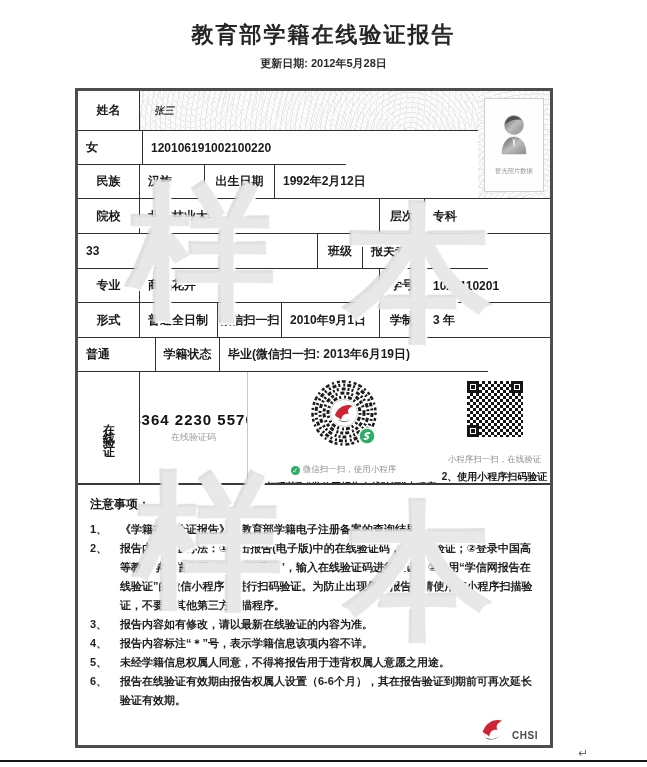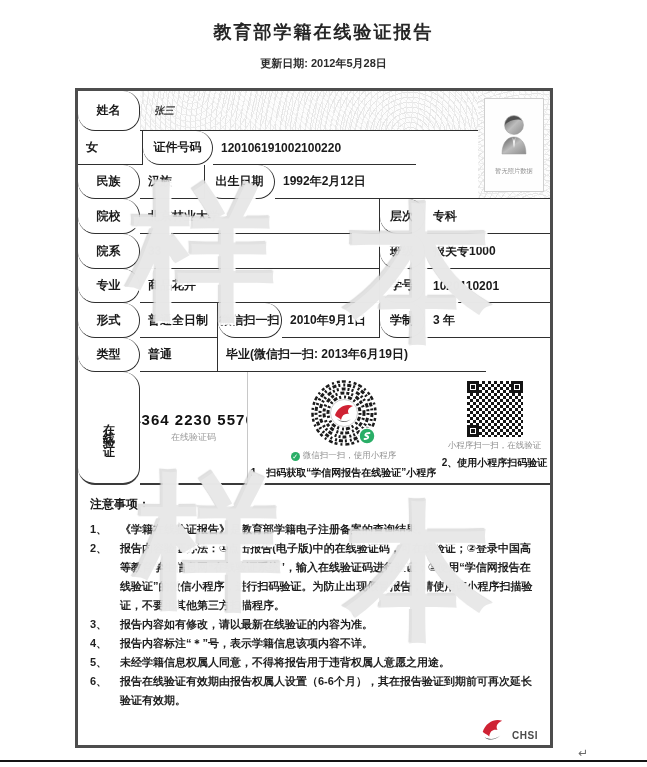--- a/index.html
+++ b/index.html
@@ -3,36 +3,36 @@
 <meta charset="utf-8">
 <style>
   html,body{margin:0;padding:0;}
   body{
     width:647px;height:767px;position:relative;background:#fff;overflow:hidden;
     font-family:"Liberation Sans","DejaVu Sans",sans-serif;color:#1a1a1a;
     -webkit-font-smoothing:antialiased;
   }
   .page-title{
     position:absolute;top:20px;left:0;width:100%;text-align:center;
-    font-size:18px;font-weight:bold;letter-spacing:2px;color:#262626;
+    font-size:22px;font-weight:bold;letter-spacing:2px;color:#262626;
   }
   .update-date{
     position:absolute;top:56px;left:0;width:100%;text-align:center;
     font-size:11px;font-weight:600;color:#2b2b2b;
   }
   .doc-table{
     position:absolute;left:75px;top:88px;width:478px;height:660px;
     box-sizing:border-box;border:3px solid #4d4d4d;background:#fff;
   }
   .row{display:flex;width:472px;}
   .cell{
     box-sizing:border-box;border-right:1px solid #2f2f2f;border-bottom:1px solid #2f2f2f;
     display:flex;align-items:center;font-size:12px;overflow:hidden;white-space:nowrap;
   }
-  .lbl{justify-content:center;font-weight:600;border-radius:17px;}
+  .lbl{justify-content:center;font-weight:600;}
   .val{padding-left:8px;font-weight:600;text-align:center;}
   .no-r{border-right:none;}
   .guilloche{
     background-image:
       repeating-radial-gradient(circle at 15% 0%, #ececec 0 1px, transparent 1px 6px),
       repeating-radial-gradient(circle at 80% 120%, #e6e6e6 0 1px, transparent 1px 5px),
       repeating-linear-gradient(45deg, #f4f4f4 0 1px, #fdfdfd 1px 4px);
   }
   .name-val{font-size:10px;color:#3d3d3d;font-style:italic;
     font-family:"Liberation Serif","DejaVu Serif",serif;padding-left:14px;font-weight:600;}
@@ -48,21 +48,21 @@
   .v-label{
     writing-mode:vertical-lr;text-orientation:upright;letter-spacing:7px;
     font-weight:bold;font-size:12px;
   }
   .verify-row .cell{border-bottom:2px solid #3a3a3a;}
   .code-cell{flex-direction:column;justify-content:center;border-right:1px solid #c8c8c8 !important;}
   .verify-code{font-size:15px;font-weight:bold;letter-spacing:1px;color:#111;}
   .verify-code-label{font-size:9px;color:#9a9a9a;margin-top:3px;}
   .qr-zone{display:flex;justify-content:space-around;align-items:flex-start;padding-top:7px;}
   .qr-block{display:flex;flex-direction:column;align-items:center;}
-  .qr-caption{font-size:8.5px;color:#8f8f8f;margin-top:3px;display:flex;align-items:center;gap:3px;white-space:nowrap;}
+  .qr-caption{font-size:8.5px;color:#8f8f8f;margin-top:17px;display:flex;align-items:center;gap:3px;white-space:nowrap;}
   .qr-step{font-size:10px;font-weight:bold;color:#161616;margin-top:4px;white-space:nowrap;}
   .wechat-dot{
     width:9px;height:9px;border-radius:50%;background:#2aae67;color:#fff;
     font-size:7px;line-height:9px;text-align:center;display:inline-block;flex:none;
   }
   .qr-square{
     width:56px;height:56px;position:relative;margin-top:2px;
     background:repeating-conic-gradient(#141414 0% 25%, #fff 0% 50%) 0 0 / 6px 6px;
   }
   .finder{position:absolute;width:12px;height:12px;box-sizing:border-box;border:3px solid #141414;background:#fff;}
@@ -95,21 +95,20 @@
 
 <div class="doc-table">
 
   <div class="row" style="height:40px">
     <div class="cell lbl" style="width:62px">姓名</div>
     <div class="cell val name-val guilloche no-r" style="width:338px">张三</div>
   </div>
 
   <div class="row" style="height:34px">
     <div class="cell val" style="width:65px">女</div>
-    <div class="cell lbl" style="width:70px">证件号码</div>
     <div class="cell val no-r" style="width:203px">120106191002100220</div>
   </div>
 
   <div class="row" style="height:34px">
     <div class="cell lbl" style="width:62px">民族</div>
     <div class="cell val" style="width:65px">汉族</div>
     <div class="cell lbl" style="width:70px">出生日期</div>
     <div class="cell val no-r" style="width:203px">1992年2月12日</div>
   </div>
 
@@ -133,21 +132,20 @@
   </div>
 
   <div class="row" style="height:35px">
     <div class="cell lbl" style="width:62px">院校</div>
     <div class="cell val" style="width:240px">北京林业大学</div>
     <div class="cell lbl" style="width:45px">层次</div>
     <div class="cell val no-r" style="width:125px">专科</div>
   </div>
 
   <div class="row" style="height:35px">
-    <div class="cell lbl" style="width:62px">院系</div>
     <div class="cell val" style="width:240px">33</div>
     <div class="cell lbl" style="width:45px">班级</div>
     <div class="cell val no-r" style="width:125px">报关专1000</div>
   </div>
 
   <div class="row" style="height:34px">
     <div class="cell lbl" style="width:62px">专业</div>
     <div class="cell val" style="width:240px">商品花卉</div>
     <div class="cell lbl" style="width:45px">学号</div>
     <div class="cell val no-r" style="width:125px">1020110201</div>
@@ -156,22 +154,22 @@
   <div class="row" style="height:35px">
     <div class="cell lbl" style="width:62px">形式</div>
     <div class="cell val" style="width:78px">普通全日制</div>
     <div class="cell lbl" style="width:64px">微信扫一扫</div>
     <div class="cell val" style="width:98px">2010年9月1日</div>
     <div class="cell lbl" style="width:45px">学制</div>
     <div class="cell val no-r" style="width:125px">3 年</div>
   </div>
 
   <div class="row" style="height:34px">
-    <div class="cell lbl" style="width:62px">类型</div>
     <div class="cell val" style="width:78px">普通</div>
+    <div class="cell lbl" style="width:64px">学籍状态</div>
     <div class="cell val no-r" style="width:268px">毕业(微信扫一扫: 2013年6月19日)</div>
   </div>
 
   <div class="row verify-row" style="height:113px">
     <div class="cell lbl" style="width:62px">
       <span class="v-label">在线验证</span>
     </div>
     <div class="cell code-cell" style="width:108px">
       <div class="verify-code">4364 2230 5570</div>
       <div class="verify-code-label">在线验证码</div>

